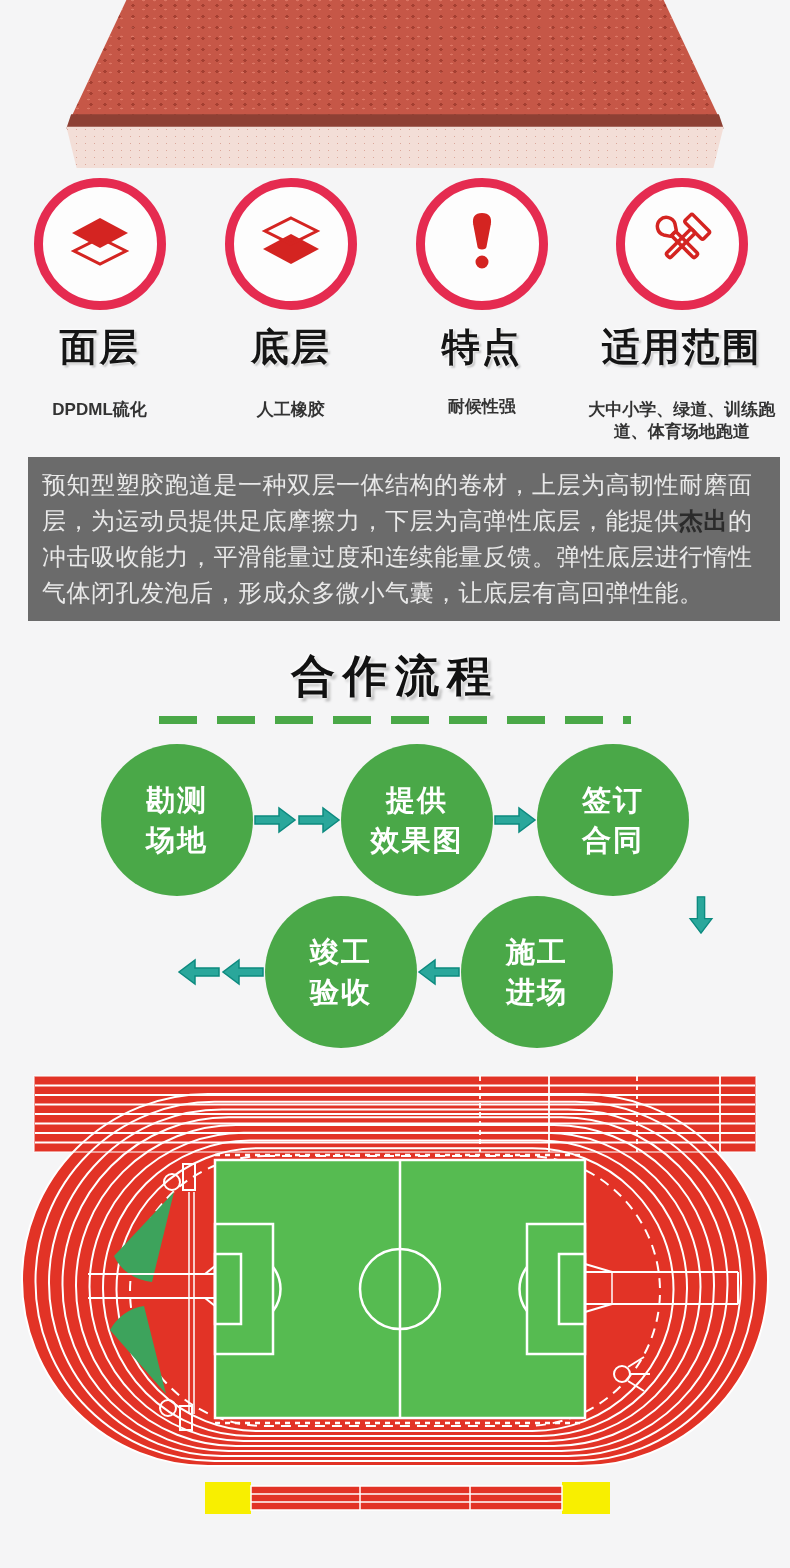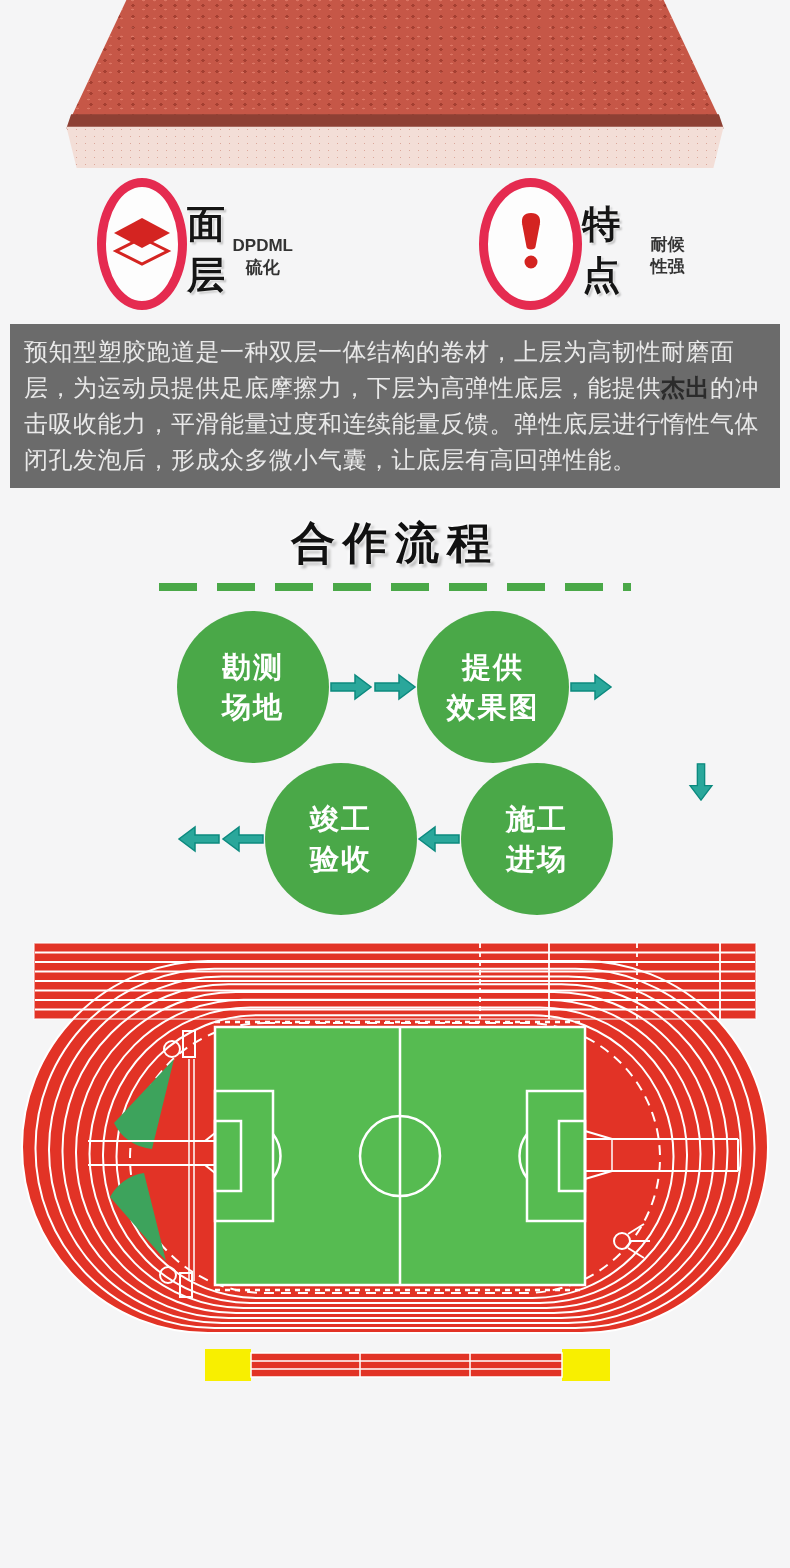--- a/index.html
+++ b/index.html
@@ -31,38 +31,38 @@
     clip-path:polygon(8.4% 75.5%,91.6% 75.5%,90.3% 100%,9.7% 100%);
     background-color:var(--foam,#f3ded7);
     background-image:
       radial-gradient(rgba(190,100,80,.45) 12%,transparent 13%),
       radial-gradient(rgba(120,60,50,.3) 10%,transparent 11%);
     background-size:9px 7px,7px 6px;
     background-position:0 0,4px 3px;
   }
   
   .features{display:flex;justify-content:space-around;padding:10px 4px 0 4px;}
-  .feature{display:flex;flex-direction:row;align-items:center;width:196px;}
+  .feature{display:flex;flex-direction:column;align-items:center;width:196px;}
   .feature:last-child{width:214px;}
   .ring{
     width:114px;height:114px;border-radius:50%;
     border:9px solid var(--ring,#e52b50);
     background:#fdfdfd;display:flex;align-items:center;justify-content:center;
   }
   .feature-title{
     margin-top:12px;font-size:38px;font-weight:900;letter-spacing:2px;color:#151515;
     text-shadow:0 0 3px #fff,0 0 3px #fff,2px 2px 2px rgba(0,0,0,.25);
   }
   .feature-sub{
     margin-top:26px;font-size:17px;font-weight:700;color:#333;text-align:center;line-height:22px;
   }
   .feature.low-sub .feature-sub{margin-top:23px;}
   
   .desc{
-    margin:14px 10px 0 10px;background:var(--desc-bg,#6b6b6b);
+    margin:14px 10px 0 28px;background:var(--desc-bg,#6b6b6b);
     color:var(--desc-text,#e9e9e9);font-size:24px;line-height:36px;
     padding:10px 14px;letter-spacing:.5px;
   }
   .desc .em{font-weight:bold;color:#2b2b2b;}
   
   .proc-title{
     margin-top:26px;text-align:center;font-size:44px;font-weight:900;letter-spacing:8px;color:#111;
     text-shadow:0 0 4px #fff,0 0 4px #fff,3px 3px 3px rgba(0,0,0,.3);
   }
   .dash-line{
@@ -105,34 +105,64 @@
         <svg width="72" height="72" viewBox="0 0 72 72">
           <path d="M36 32 L62 45 L36 58 L10 45 Z" style="fill:none;stroke:var(--icon-red);stroke-width:3"></path>
           <path d="M36 12 L64 27 L36 42 L8 27 Z" style="fill:var(--icon-red)"></path>
         </svg>
       </span>
     </div>
     <div class="feature-title">面层</div>
     <div class="feature-sub">DPDML硫化</div>
   </div>
 
+  <div class="feature">
+    <div class="ring">
+      <span>
+        <svg width="72" height="72" viewBox="0 0 72 72">
+          <path d="M36 28 L64 43 L36 58 L8 43 Z" style="fill:var(--icon-red)"></path>
+          <path d="M36 12 L62 25 L36 38 L10 25 Z" style="fill:none;stroke:var(--icon-red);stroke-width:3"></path>
+        </svg>
+      </span>
+    </div>
+    <div class="feature-title">底层</div>
+    <div class="feature-sub">人工橡胶</div>
+  </div>
 
   <div class="feature low-sub">
     <div class="ring">
       <span>
         <svg width="72" height="72" viewBox="0 0 72 72">
           <path d="M36 6 C44 6 47 11 45.8 18.5 L41.5 41 C40.7 45.6 31.3 45.6 30.5 41 L26.2 18.5 C25 11 28 6 36 6 Z" style="fill:var(--icon-red);stroke:#fff;stroke-width:2"></path>
           <circle cx="36" cy="56" r="7.5" style="fill:var(--icon-red);stroke:#fff;stroke-width:2"></circle>
         </svg>
       </span>
     </div>
     <div class="feature-title">特点</div>
     <div class="feature-sub">耐候性强</div>
   </div>
 
+  <div class="feature">
+    <div class="ring">
+      <span>
+        <svg width="72" height="72" viewBox="0 0 72 72" style="fill:none;stroke:var(--icon-red);stroke-width:3.5;stroke-linejoin:round;stroke-linecap:round">
+          <g transform="rotate(45 36 36)">
+            <rect x="33" y="20" width="6" height="36" rx="2"></rect>
+            <rect x="23" y="9" width="26" height="11" rx="2"></rect>
+          </g>
+          <g transform="rotate(-45 36 36)">
+            <rect x="33" y="24" width="6" height="32" rx="2"></rect>
+            <path d="M28 18 a9 9 0 1 1 16 0 l-4 6 h-8 Z"></path>
+          </g>
+        </svg>
+      </span>
+    </div>
+    <div class="feature-title">适用范围</div>
+    <div class="feature-sub">大中小学、绿道、训练跑道、体育场地跑道</div>
+  </div>
 </div>
 
 <div class="desc"><span>预知型塑胶跑道是一种双层一体结构的卷材，上层为高韧性耐磨面层，为运动员提供足底摩擦力，下层为高弹性底层，能提供</span><span class="em">杰出</span><span>的冲击吸收能力，平滑能量过度和连续能量反馈。弹性底层进行惰性气体闭孔发泡后，形成众多微小气囊，让底层有高回弹性能。</span></div>
 
 <div class="proc-title">合作流程</div>
 <div class="dash-line"></div>
 
 <div class="flow">
   <div class="flow-row">
     <div class="step">
@@ -151,20 +181,24 @@
     </span>
     <div class="step">
       <span>提供</span>
       <span>效果图</span>
     </div>
     <span class="arrow">
       <svg width="44" height="28" viewBox="0 0 44 28">
           <path d="M2 10 h24 v-8 l16 12 -16 12 v-8 H2 Z" style="fill:var(--arrow);stroke:var(--arrow-dark);stroke-width:1.5"></path>
         </svg>
     </span>
+    <div class="step">
+      <span>签订</span>
+      <span>合同</span>
+    </div>
   </div>
 
   <span class="arrow arrow-down">
     <svg width="40" height="26" viewBox="0 0 44 28">
         <path d="M2 10 h24 v-8 l16 12 -16 12 v-8 H2 Z" style="fill:var(--arrow);stroke:var(--arrow-dark);stroke-width:1.5"></path>
       </svg>
   </span>
 
   <div class="flow-row">
     <span class="arrow arrow-left">

